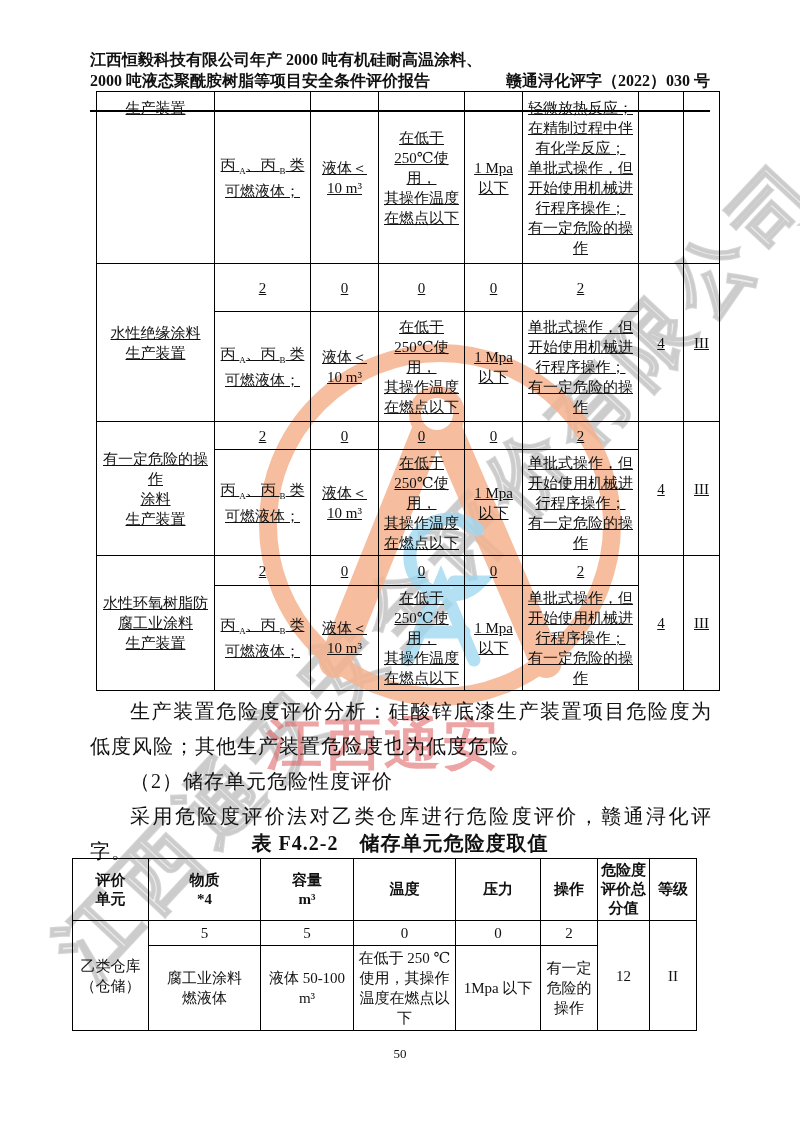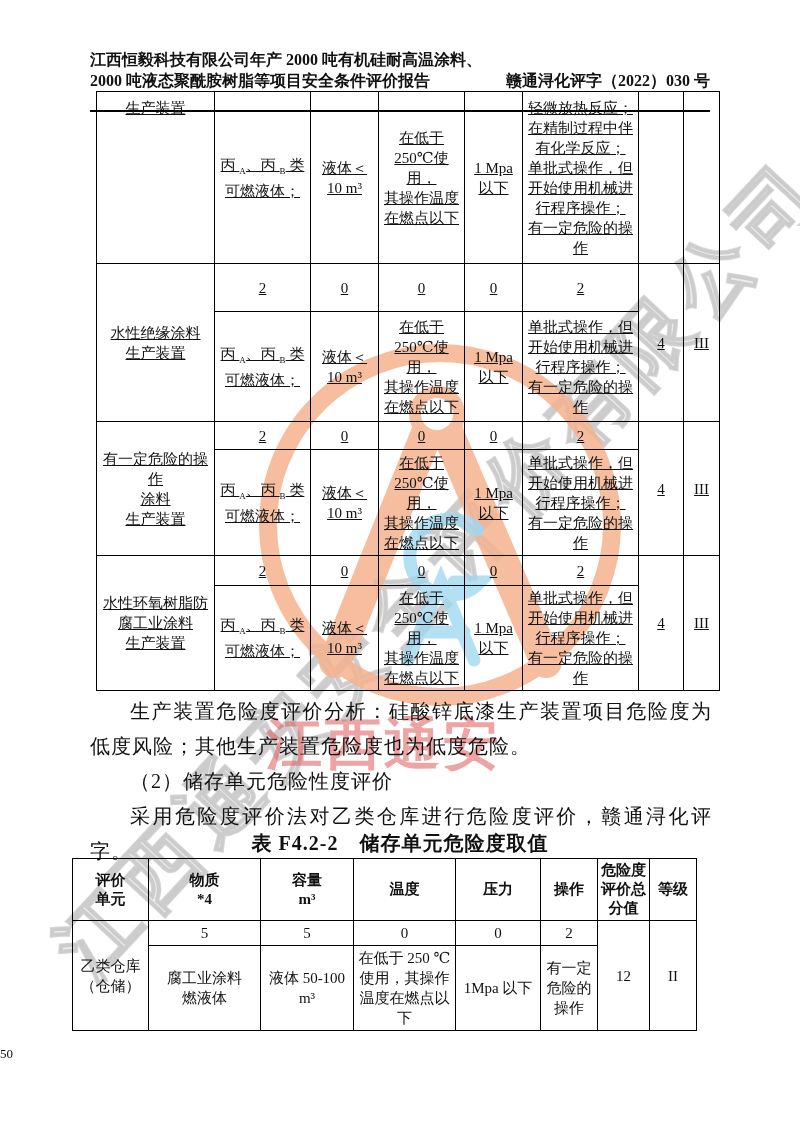--- a/index.html
+++ b/index.html
@@ -40,21 +40,21 @@
   .r54{height:54px;}  .r22{height:22px;}  .r77{height:77px;}
 
   
   .paras{position:absolute;left:90px;top:694px;width:622px;font-size:20px;
     line-height:35px;letter-spacing:1px;text-align:justify;}
   .paras p{margin:0;text-indent:2em;}
 
   .t2-title{position:absolute;left:88px;top:830px;width:624px;text-align:center;
     font-size:20px;font-weight:bold;letter-spacing:1px;}
 
-  .pg-footer{position:absolute;left:0;top:1046px;width:800px;font-size:13px;}
+  .pg-footer{position:absolute;left:0;top:1046px;width:800px;text-align:center;font-size:13px;}
 </style>
 </head>
 <body>
 
 <div class="page">
 
   <div class="layer-wm">
     <div class="wm-diagonal">江西通安安全评价有限公司</div>
     <svg class="wm-stamp" width="400" height="400" viewBox="0 0 400 400">
       <circle cx="200" cy="195" r="172" fill="none" stroke="#f5b38f" stroke-width="18"></circle>

